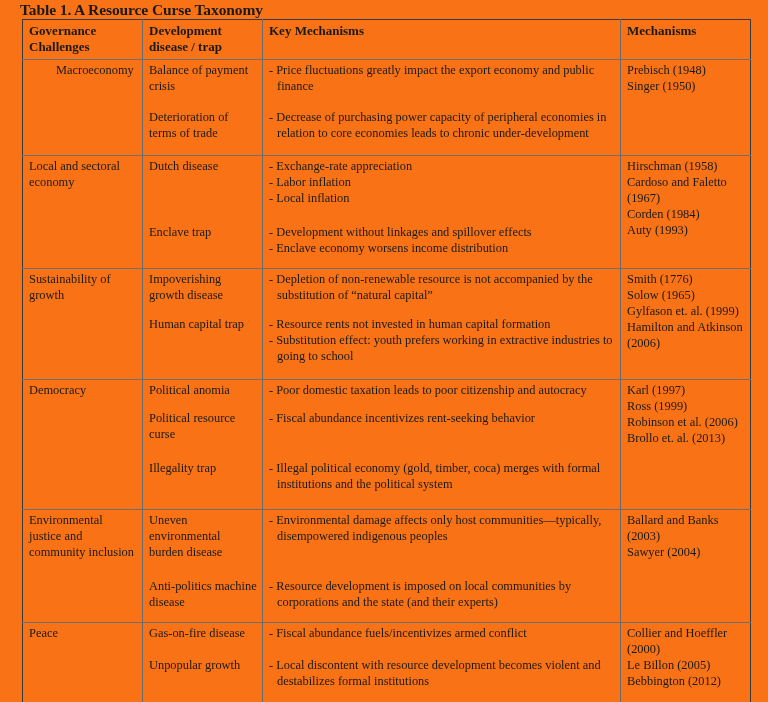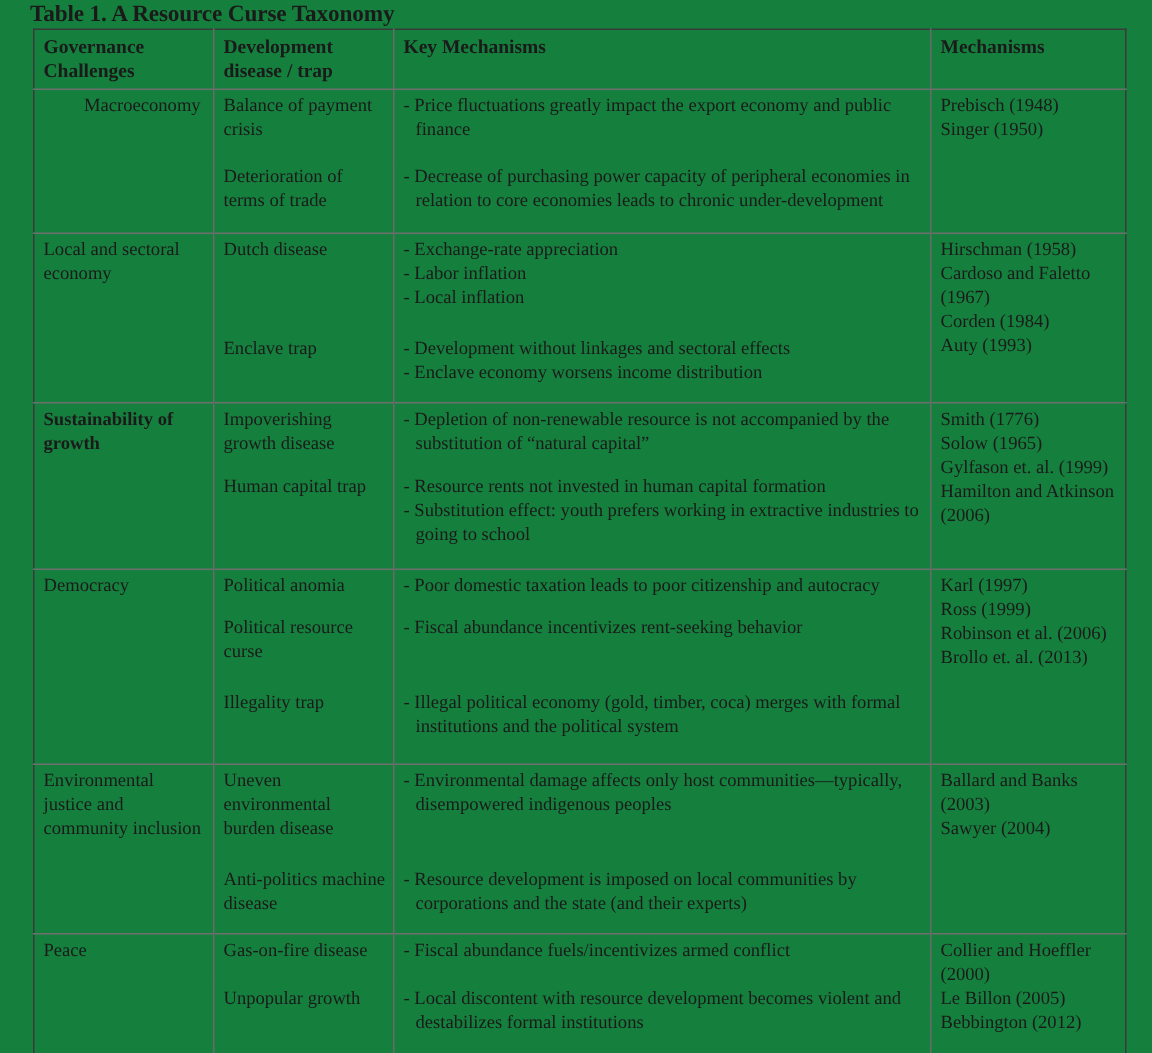--- a/index.html
+++ b/index.html
@@ -11,21 +11,21 @@
     overflow: hidden;
   }
   body {
     font-family: "Liberation Serif", "DejaVu Serif", serif;
     color: #1a1a1a;
   }
   .page {
     position: relative;
     width: 768px;
     height: 702px;
-    background: #15803d;
+    background: #f97316;
     box-sizing: border-box;
   }
   .table-title {
     position: absolute;
     left: 20px;
     top: 1px;
     font-size: 15.5px;
     font-weight: bold;
     letter-spacing: -0.1px;
     font-family: "Liberation Serif", "DejaVu Serif", serif;
@@ -147,26 +147,26 @@
             <td class="cellpad-top" rowspan="2">
               <span class="expo-line">Hirschman (1958)</span>
               <span class="expo-line">Cardoso and Faletto (1967)</span>
               <span class="expo-line">Corden (1984)</span>
               <span class="expo-line">Auty (1993)</span>
             </td>
           </tr>
           <tr>
             <td class="col-sep cellpad-top subline">Enclave trap</td>
             <td class="col-sep cellpad-top subline">
-              <p class="mech">- Development without linkages and sectoral effects</p>
+              <p class="mech">- Development without linkages and spillover effects</p>
               <p class="mech">- Enclave economy worsens income distribution</p>
             </td>
           </tr>
           <tr class="group-start">
-            <td class="col-sep cellpad-top" rowspan="2" style="height: 106px; font-weight: bold;">Sustainability of growth</td>
+            <td class="col-sep cellpad-top" rowspan="2" style="height: 106px;">Sustainability of growth</td>
             <td class="col-sep cellpad-top">Impoverishing growth disease</td>
             <td class="col-sep cellpad-top">
               <p class="mech">- Depletion of non-renewable resource is not accompanied by the substitution of “natural capital”</p>
             </td>
             <td class="cellpad-top" rowspan="2">
               <span class="expo-line">Smith (1776)</span>
               <span class="expo-line">Solow (1965)</span>
               <span class="expo-line">Gylfason et. al. (1999)</span>
               <span class="expo-line">Hamilton and Atkinson (2006)</span>
             </td>

